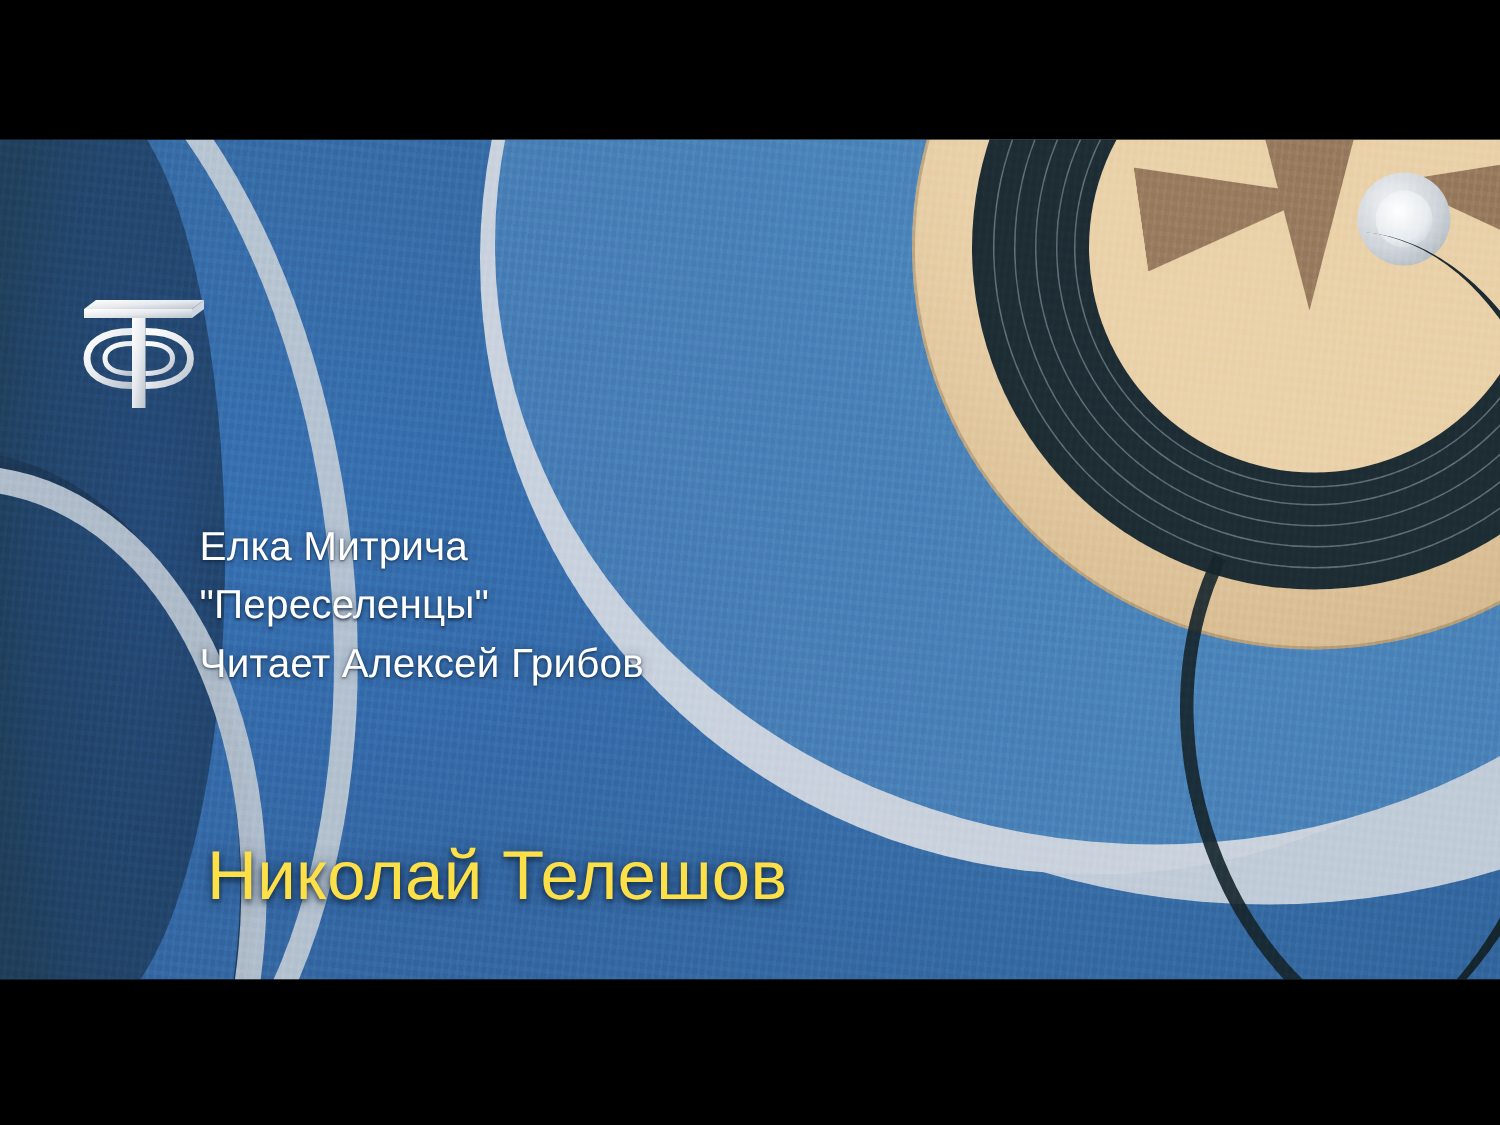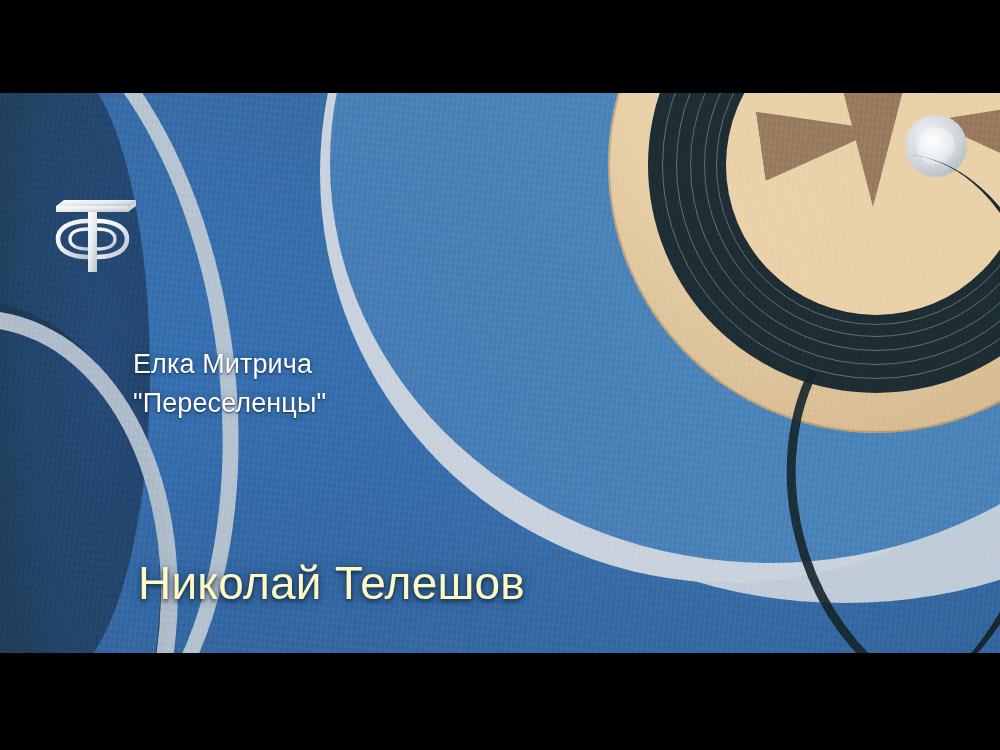--- a/index.html
+++ b/index.html
@@ -123,21 +123,21 @@
 
   
   #text-block{position:absolute;left:133px;top:252px;z-index:50;width:620px;}
   .subline{
     color:#ffffff;font-size:27px;line-height:39px;font-weight:400;
     letter-spacing:.1px;white-space:nowrap;
     text-shadow:0 1px 2px rgba(10,30,55,.75), 0 0 8px rgba(10,30,55,.35);
   }
   #main-title{
     position:absolute;left:138px;top:462px;z-index:50;
-    color:#fef9c3;font-size:46px;line-height:56px;font-weight:400;
+    color:#fde047;font-size:46px;line-height:56px;font-weight:400;
     letter-spacing:.2px;white-space:nowrap;
     text-shadow:0 2px 4px rgba(8,26,48,.8), 0 0 14px rgba(8,26,48,.4);
   }
 </style>
 </head>
 <body>
 
 <div id="stage">
 
   <div id="bar-top" class="bar"></div>
@@ -203,20 +203,21 @@
           <path d="M51 36 C63 36 69 40 69 46 C69 52 63 56 51 56" stroke-width="3.4"></path>
 
           <path d="M30 70 H63" stroke-width="4.4"></path>
         </g>
       </svg>
     </div>
 
     <div id="text-block">
       <div class="subline">Елка Митрича</div>
       <div class="subline">"Переселенцы"</div>
+      <div class="subline">Читает Алексей Грибов</div>
     </div>
 
     <div id="main-title">Николай Телешов</div>
 
   </div>
 
   <div id="bar-bottom" class="bar"></div>
 
 </div>
 

